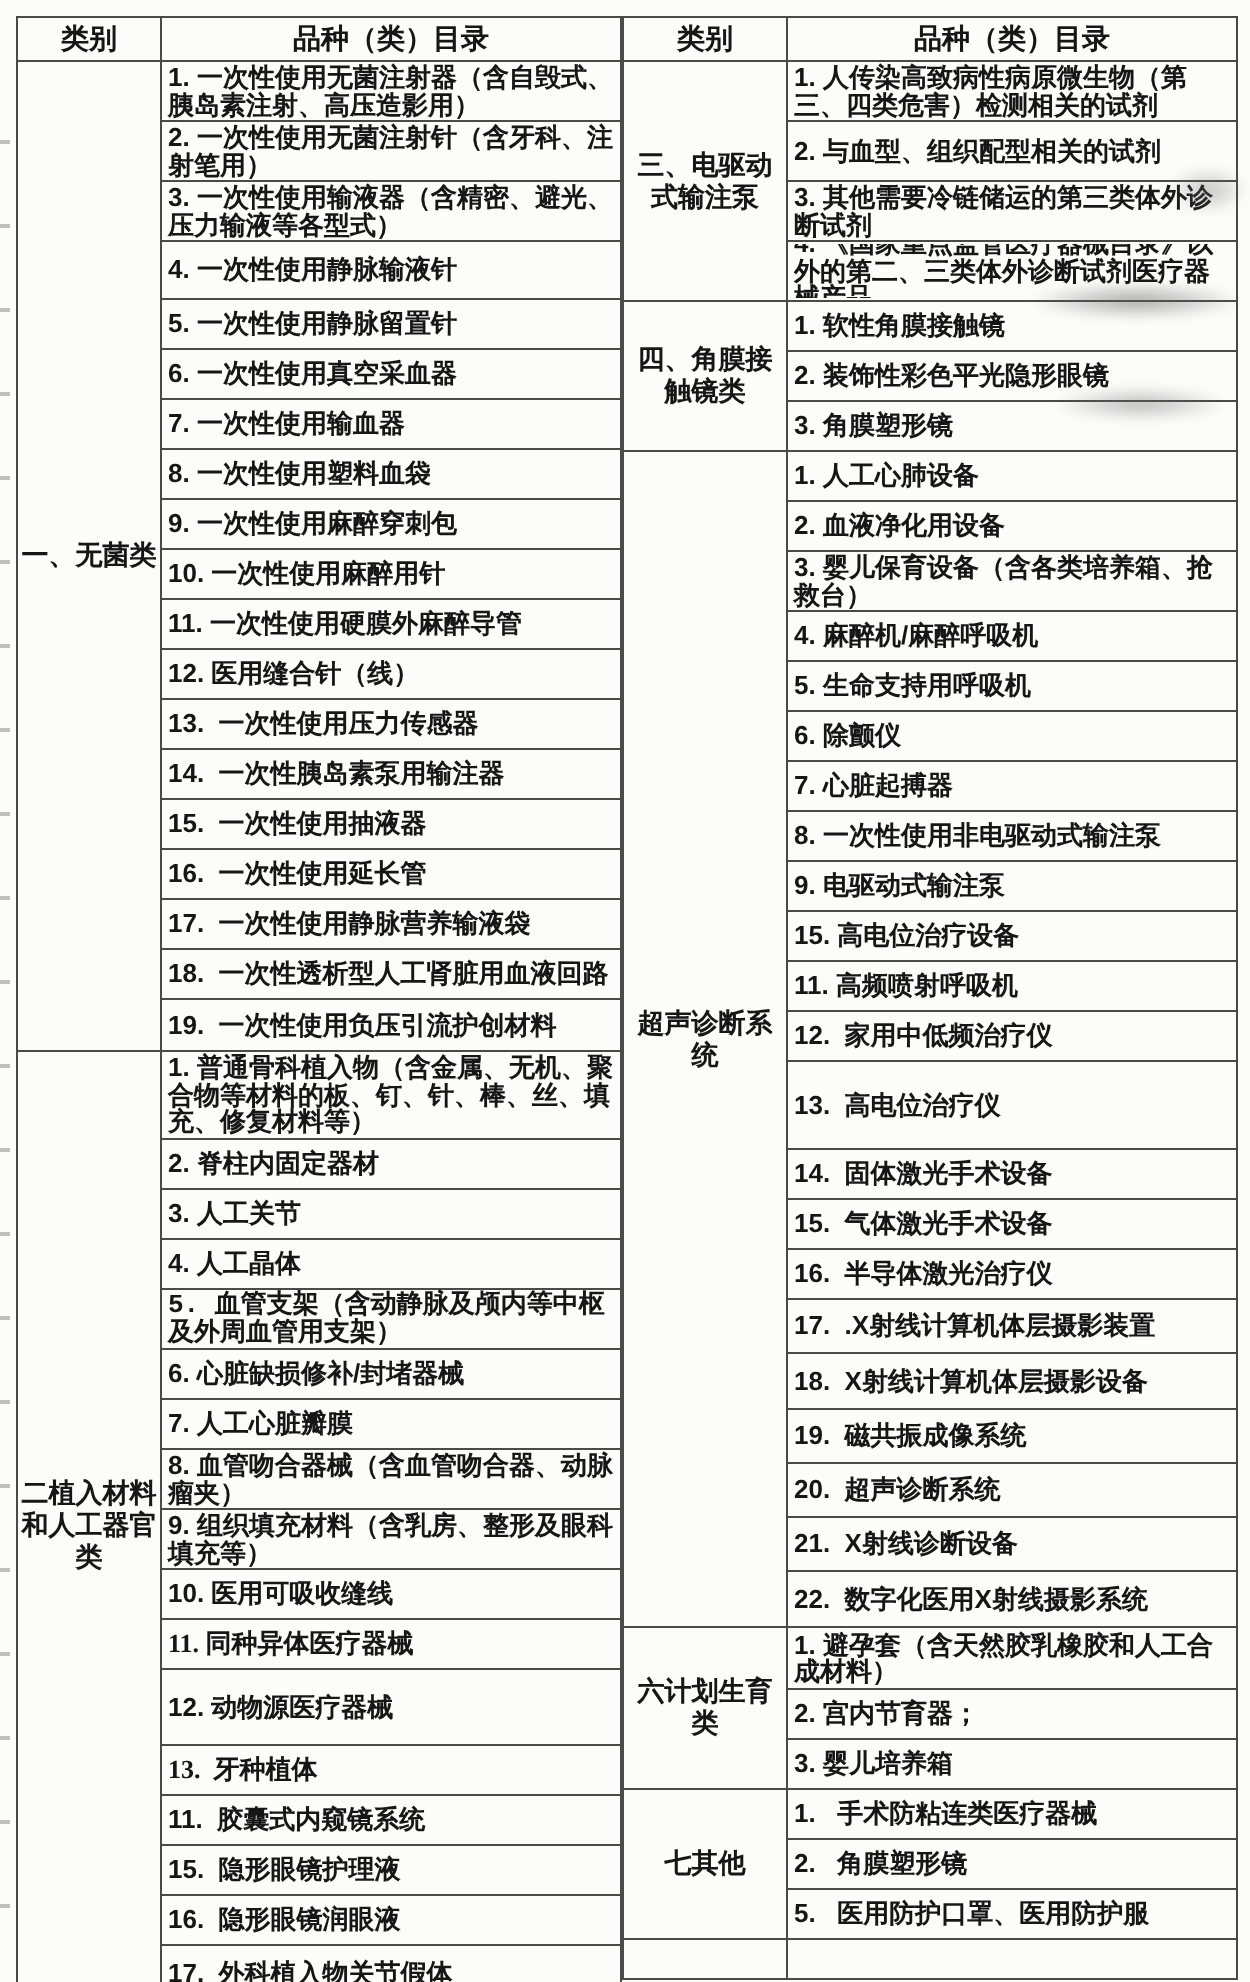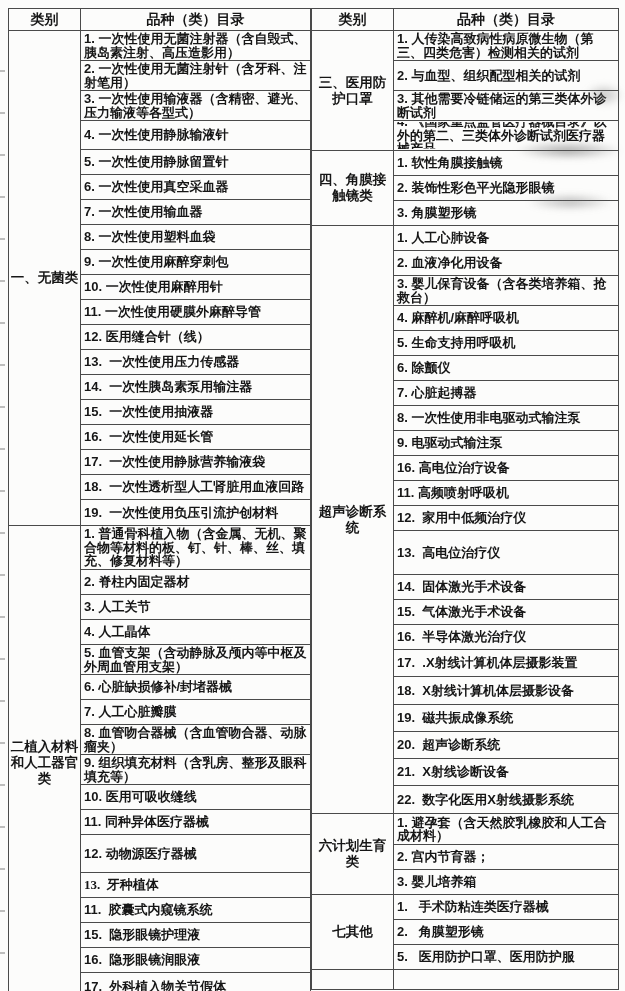--- a/index.html
+++ b/index.html
@@ -241,63 +241,63 @@
           </td>
         </tr>
         <tr>
           <td class="item" style="height: 25px;">
             <div class="item-text">
               <span class="item-inner">4. 人工晶体</span>
             </div>
           </td>
         </tr>
         <tr>
+          <td class="item" style="height: 30px; font-family: Liberation Mono, monospace;">
+            <div class="item-text">
+              <span class="item-inner">5. 血管支架（含动静脉及颅内等中枢及外周血管用支架）</span>
+            </div>
+          </td>
+        </tr>
+        <tr>
+          <td class="item" style="height: 25px;">
+            <div class="item-text">
+              <span class="item-inner">6. 心脏缺损修补/封堵器械</span>
+            </div>
+          </td>
+        </tr>
+        <tr>
+          <td class="item" style="height: 25px;">
+            <div class="item-text">
+              <span class="item-inner">7. 人工心脏瓣膜</span>
+            </div>
+          </td>
+        </tr>
+        <tr>
           <td class="item" style="height: 30px;">
             <div class="item-text">
-              <span class="item-inner">5. 血管支架（含动静脉及颅内等中枢及外周血管用支架）</span>
-            </div>
-          </td>
-        </tr>
-        <tr>
-          <td class="item" style="height: 25px;">
-            <div class="item-text">
-              <span class="item-inner">6. 心脏缺损修补/封堵器械</span>
-            </div>
-          </td>
-        </tr>
-        <tr>
-          <td class="item" style="height: 25px;">
-            <div class="item-text">
-              <span class="item-inner">7. 人工心脏瓣膜</span>
+              <span class="item-inner">8. 血管吻合器械（含血管吻合器、动脉瘤夹）</span>
             </div>
           </td>
         </tr>
         <tr>
           <td class="item" style="height: 30px;">
             <div class="item-text">
-              <span class="item-inner">8. 血管吻合器械（含血管吻合器、动脉瘤夹）</span>
-            </div>
-          </td>
-        </tr>
-        <tr>
-          <td class="item" style="height: 30px;">
-            <div class="item-text">
               <span class="item-inner">9. 组织填充材料（含乳房、整形及眼科填充等）</span>
             </div>
           </td>
         </tr>
         <tr>
           <td class="item" style="height: 25px;">
             <div class="item-text">
               <span class="item-inner">10. 医用可吸收缝线</span>
             </div>
           </td>
         </tr>
         <tr>
-          <td class="item" style="height: 25px;">
+          <td class="item" style="height: 25px; font-family: Liberation Serif, serif;">
             <div class="item-text">
               <span class="item-inner">11. 同种异体医疗器械</span>
             </div>
           </td>
         </tr>
         <tr>
           <td class="item" style="height: 38px;">
             <div class="item-text">
               <span class="item-inner">12. 动物源医疗器械</span>
             </div>
@@ -347,21 +347,21 @@
         <col style="width:225px">
       </colgroup>
     <thead>
       <tr>
         <th>类别</th>
         <th>品种（类）目录</th>
       </tr>
     </thead>
     <tbody id="right-body">
         <tr>
-          <td class="cat" rowspan="4">三、医用防护口罩</td>
+          <td class="cat" rowspan="4">三、电驱动式输注泵</td>
           <td class="item" style="height: 30px;">
             <div class="item-text">
               <span class="item-inner">1. 人传染高致病性病原微生物（第三、四类危害）检测相关的试剂</span>
             </div>
           </td>
         </tr>
         <tr>
           <td class="item" style="height: 30px;">
             <div class="item-text">
               <span class="item-inner">2. 与血型、组织配型相关的试剂</span>
@@ -464,21 +464,21 @@
         <tr>
           <td class="item" style="height: 25px;">
             <div class="item-text">
               <span class="item-inner">9. 电驱动式输注泵</span>
             </div>
           </td>
         </tr>
         <tr>
           <td class="item" style="height: 25px;">
             <div class="item-text">
-              <span class="item-inner">16. 高电位治疗设备</span>
+              <span class="item-inner">15. 高电位治疗设备</span>
             </div>
           </td>
         </tr>
         <tr>
           <td class="item" style="height: 25px;">
             <div class="item-text">
               <span class="item-inner">11. 高频喷射呼吸机</span>
             </div>
           </td>
         </tr>

